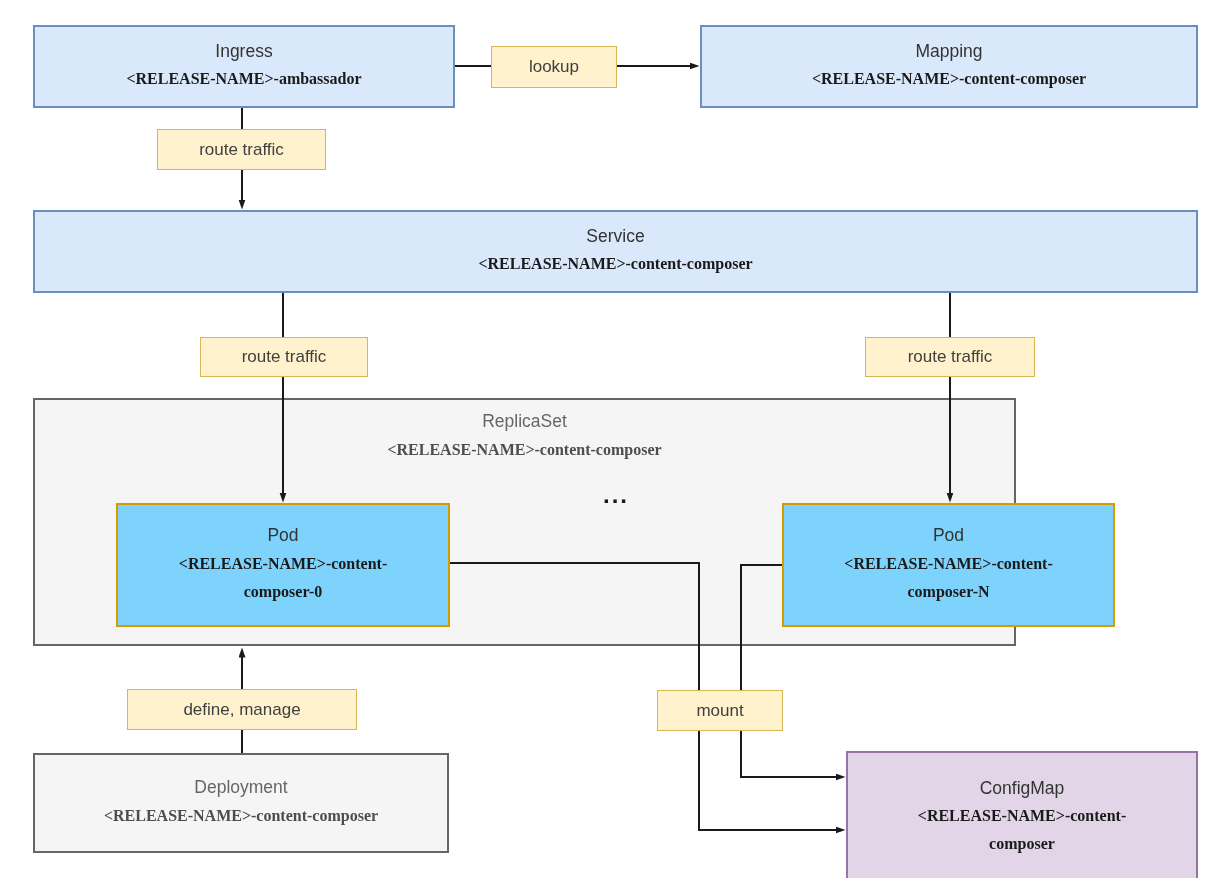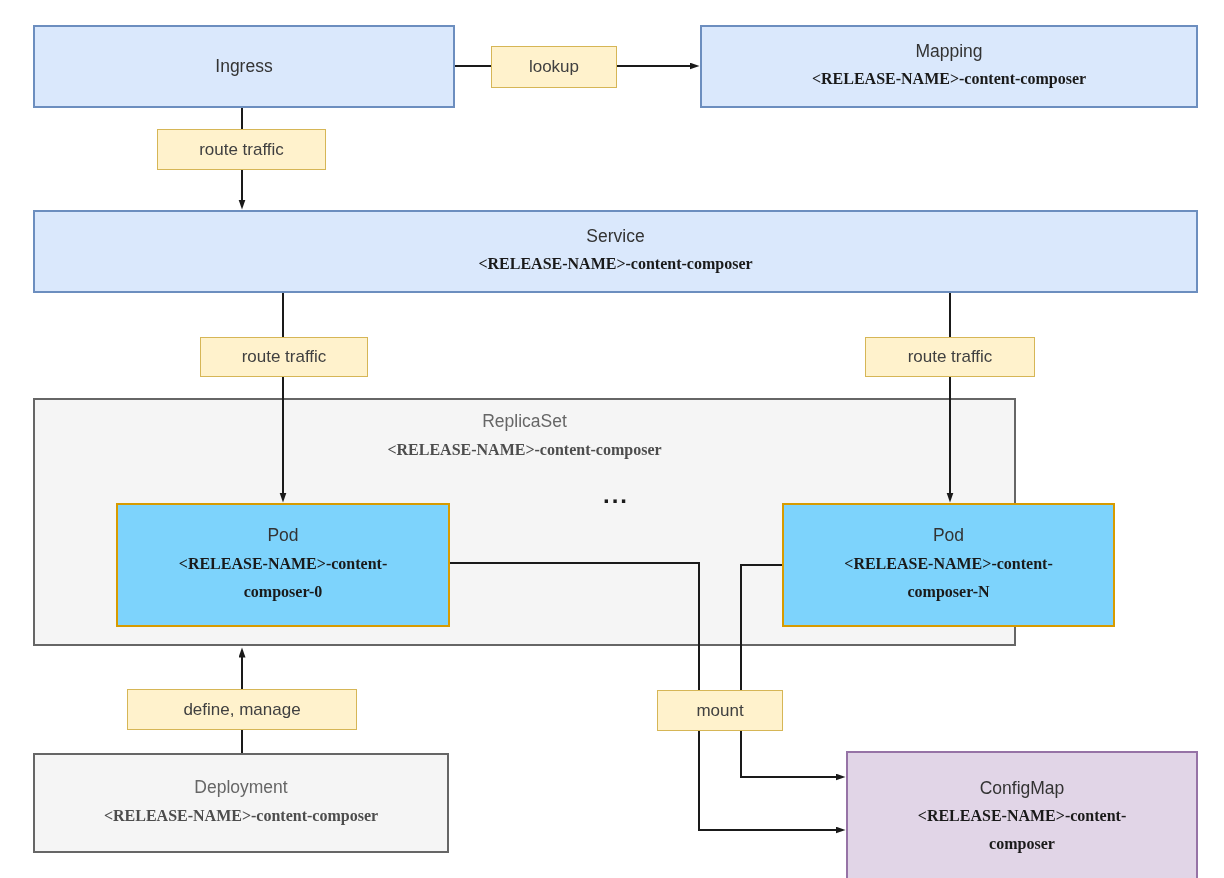--- a/index.html
+++ b/index.html
@@ -108,20 +108,21 @@
     </g>
   </svg>
 
   <div class="node gray container" style="left:33px; top:398px; width:983px; height:248px">
     <div class="ntitle">ReplicaSet</div>
     <div class="nsub">&lt;RELEASE-NAME&gt;-content-composer</div>
   </div>
 
   <div class="node blue" style="left:33px; top:25px; width:422px; height:83px">
     <div class="ntitle">Ingress</div>
+    <div class="nsub">&lt;RELEASE-NAME&gt;-ambassador</div>
   </div>
 
   <div class="node blue" style="left:700px; top:25px; width:498px; height:83px">
     <div class="ntitle">Mapping</div>
     <div class="nsub">&lt;RELEASE-NAME&gt;-content-composer</div>
   </div>
 
   <div class="node blue" style="left:33px; top:210px; width:1165px; height:83px">
     <div class="ntitle">Service</div>
     <div class="nsub">&lt;RELEASE-NAME&gt;-content-composer</div>

